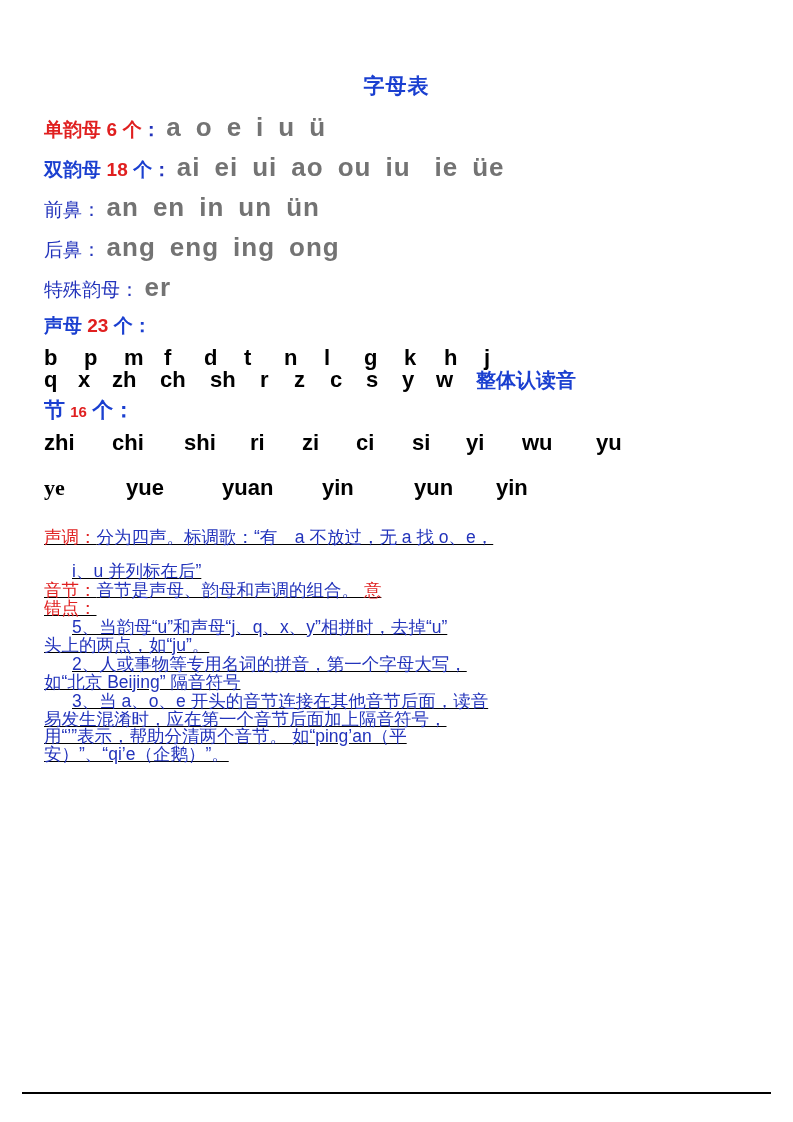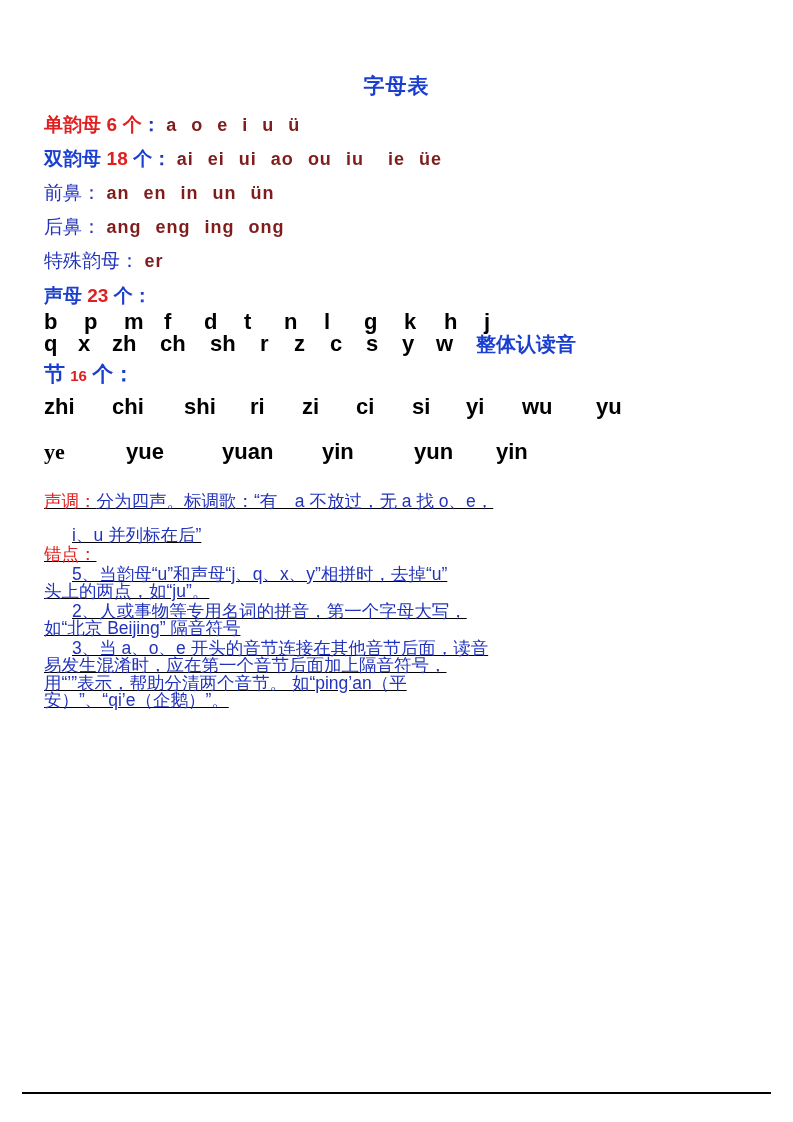--- a/index.html
+++ b/index.html
@@ -49,37 +49,37 @@
     font-size: 19px;
     text-align: center;
   }
   .vrow .num {
     font-weight: bold;
     color: #e02020;
     font-size: 19px;
   }
   .vrow .letters {
     font-weight: bold;
-    color: #7f1d1d;
-    font-size: 18px;
+    color: #737373;
+    font-size: 26px;
     letter-spacing: 1px;
   }
   .vrow .letters.sp span { margin-right: 14px; }
   .label-plain {
     color: #2233bb;
     font-size: 19px;
   }
 
   .shengmu-head {
     margin-top: 16px;
     font-size: 19px;
     font-weight: bold;
   }
   .consonants {
-    margin-top: 6px;
+    margin-top: 12px;
     font-size: 22px;
     font-weight: bold;
     letter-spacing: 0px;
     line-height: 1.45;
   }
   .consonants span.c { display: inline-block; min-width: 40px; }
   .inline-blue {
     color: #1a3fd0;
     font-weight: bold;
     font-size: 20px;
@@ -196,20 +196,24 @@
       <div class="line">
         <span class="note-red-label">声调：</span><span class="note-body-blue">分为四声。标调歌：“有　a 不放过，无 a 找 o、e，</span>
       </div>
       <div class="line" style="padding-left:28px;margin-top:16px;">
         <span class="note-body-blue">i、u 并列标在后”</span>
       </div>
     </div>
 
     <div class="note-block">
       <div class="line">
+        <span class="note-red-label">音节：</span><span class="note-body-blue">音节是声母、韵母和声调的组合。</span>
+        <span class="note-red-label">意</span>
+      </div>
+      <div class="line">
         <span class="note-red-label">错点：</span>
       </div>
     </div>
 
     <div class="note-block">
       <div class="line indent note-body-blue">5、当韵母“u”和声母“j、q、x、y”相拼时，去掉“u”</div>
       <div class="line note-body-blue">头上的两点，如“ju”。</div>
     </div>
 
     <div class="note-block">

